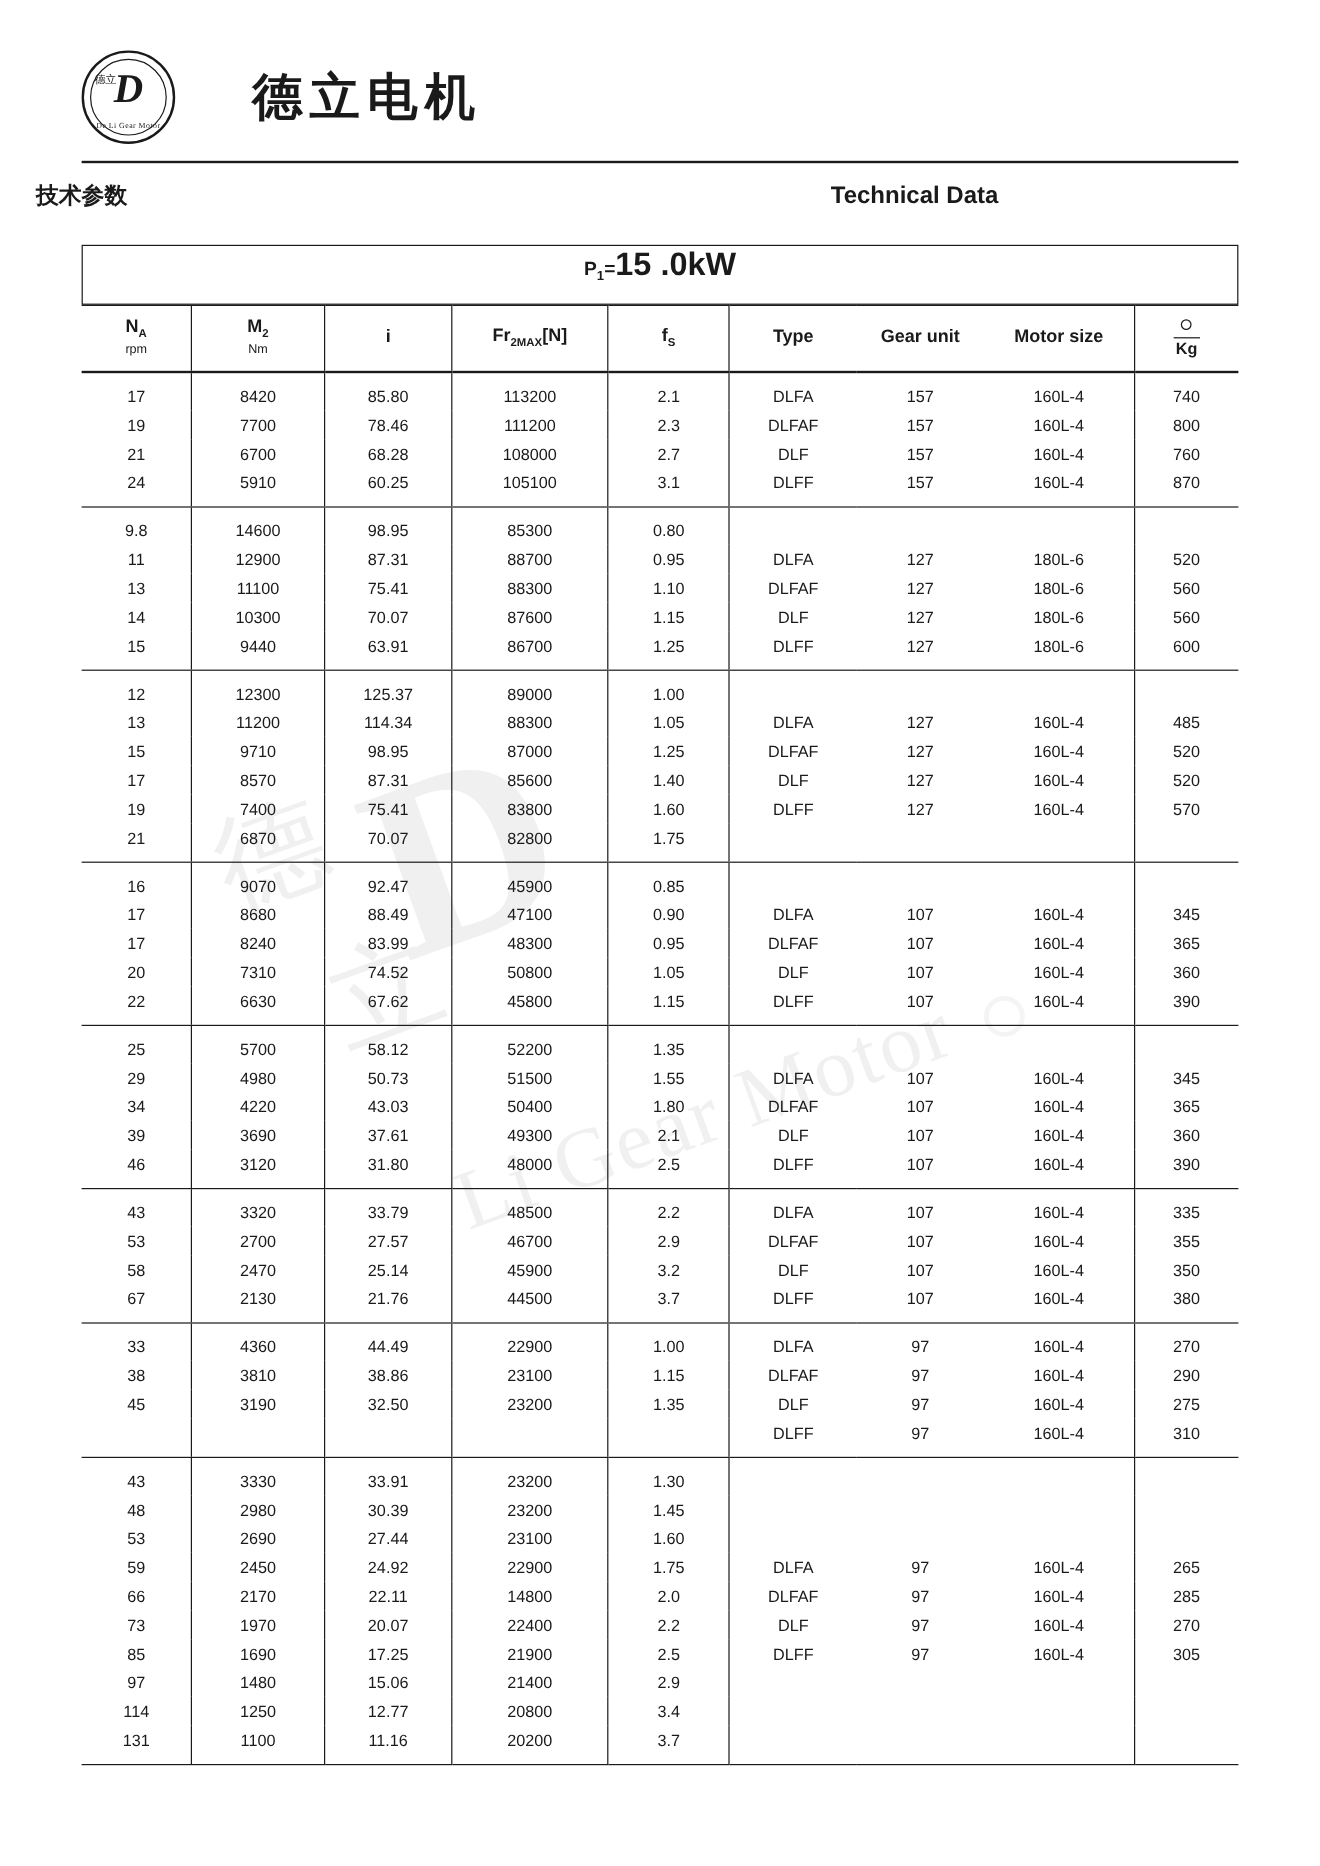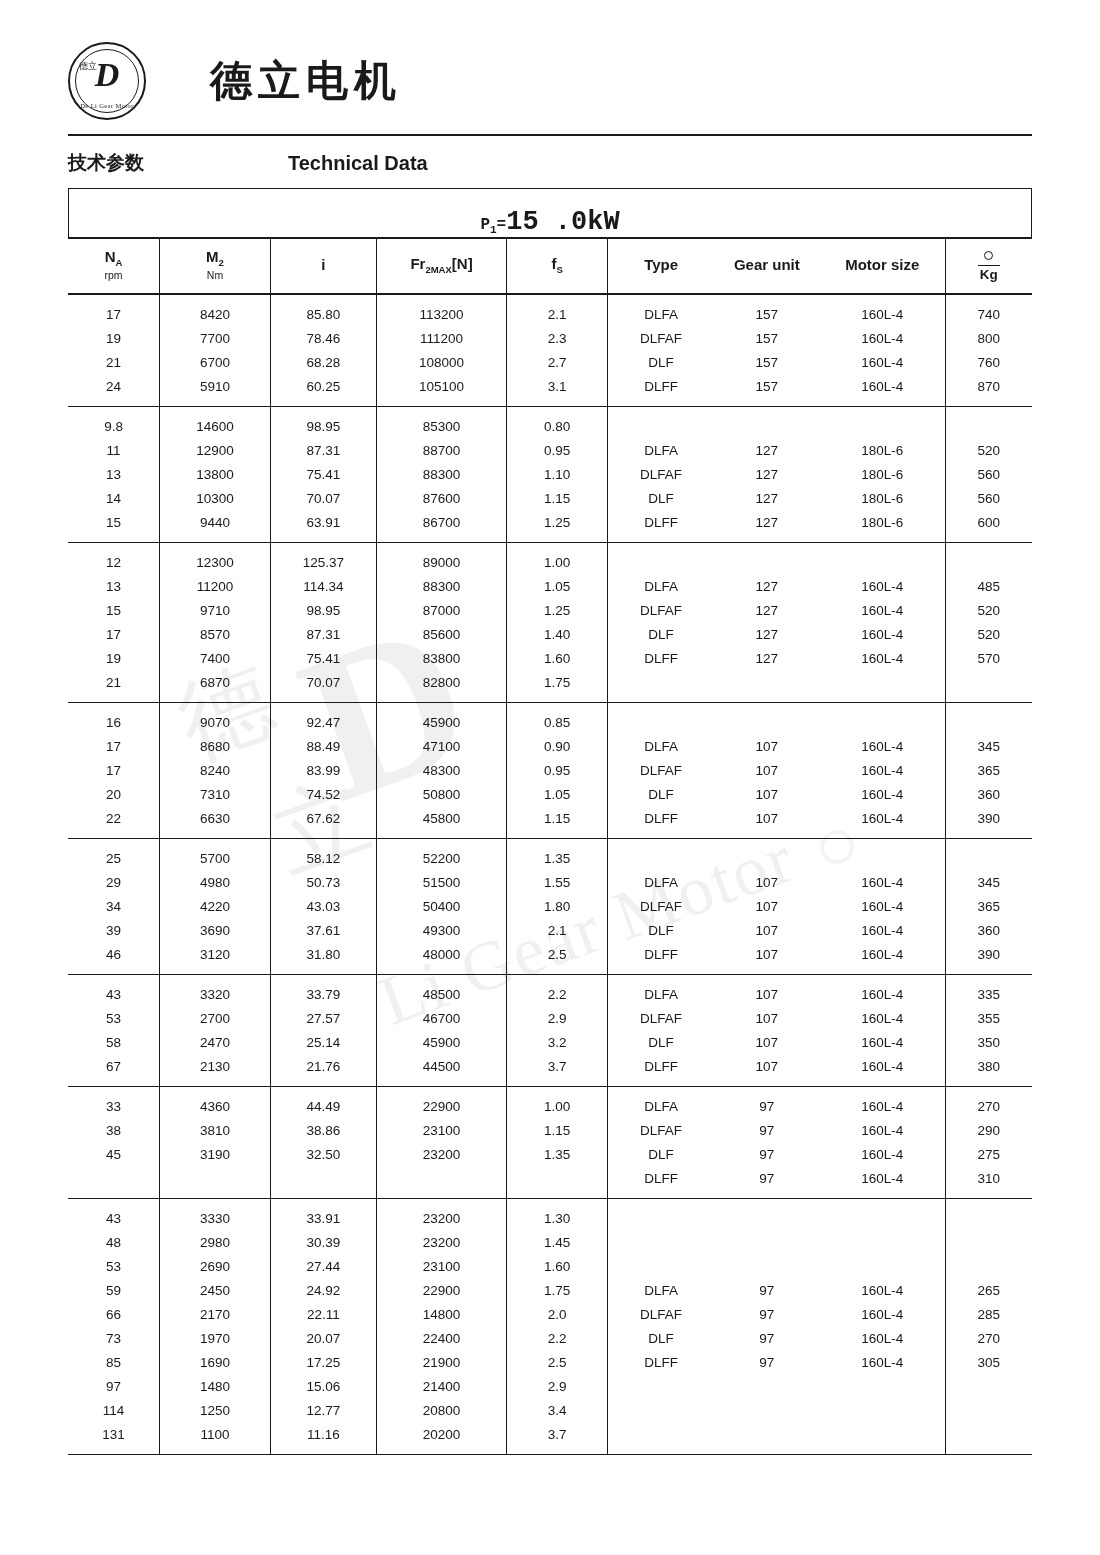--- a/index.html
+++ b/index.html
@@ -99,42 +99,42 @@
   }
   .rule-top {
     position:relative; z-index:2;
     margin: 14px 68px 0 68px;
     border-bottom: 2px solid #1a1a1a;
   }
 
   
   .title-row {
     position:relative; z-index:2;
-    margin: 14px 68px 0 68px;
+    margin: 14px 68px 0 30px;
     display:flex; align-items:center;
   }
   .title-cn {
     font-family: "Liberation Serif", serif;
     font-size: 19px; font-weight: bold;
     width: 220px;
   }
   .title-en {
     flex: 1;
-    text-align: left;
+    text-align: right;
     font-size: 20px; font-weight: bold;
     margin-right: 200px;
   }
 
   
   .power-box {
     position:relative; z-index:2;
-    margin: 12px 68px 0 68px;
+    margin: 28px 68px 0 68px;
     border: 1px solid #1a1a1a;
     height: 48px;
-    display:flex; align-items:flex-end; justify-content:center;font-family:Liberation Mono, monospace;
+    display:flex; align-items:flex-start; justify-content:center;
   }
   .power-text { font-size: 16px; font-weight: bold; }
   .power-text .big { font-size: 27px; }
   .power-text sub { font-size: 11px; }
 
   
   .tbl-wrap {
     position:relative; z-index:2;
     margin: 0 68px;
   }
@@ -349,21 +349,21 @@
             <td class="vline">87.31</td>
             <td class="vline">88700</td>
             <td class="vline">0.95</td>
             <td class="vline">DLFA</td>
             <td>127</td>
             <td>180L-6</td>
             <td class="vline">520</td>
           </tr>
           <tr>
             <td>13</td>
-            <td class="vline">13800</td>
+            <td class="vline">11100</td>
             <td class="vline">75.41</td>
             <td class="vline">88300</td>
             <td class="vline">1.10</td>
             <td class="vline">DLFAF</td>
             <td>127</td>
             <td>180L-6</td>
             <td class="vline">560</td>
           </tr>
           <tr>
             <td>14</td>

